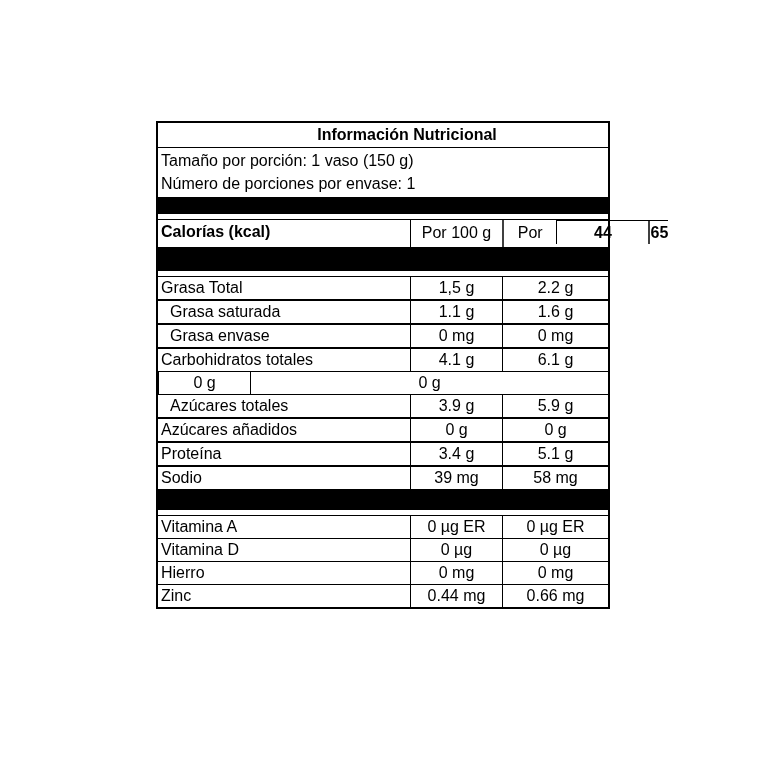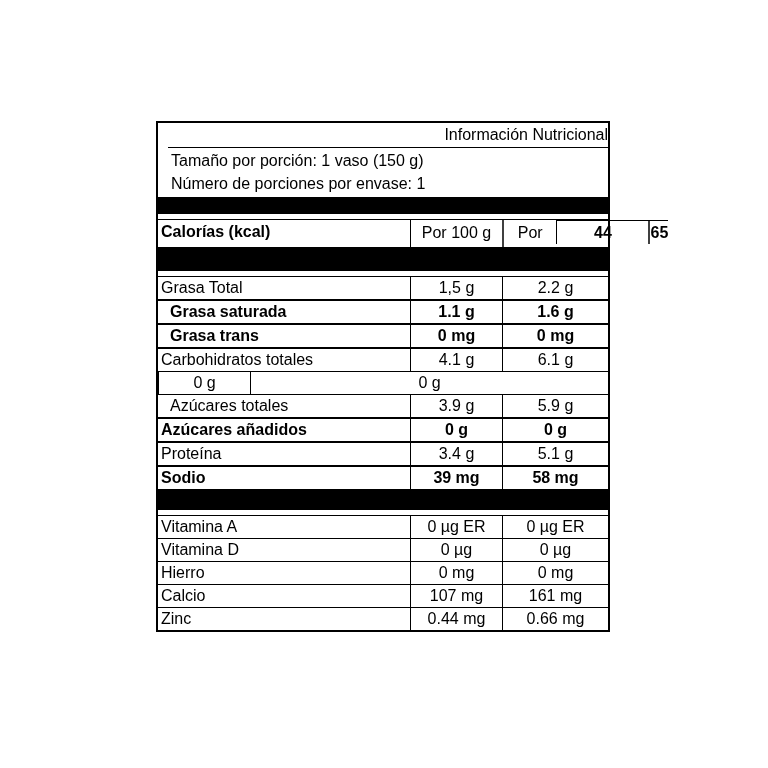--- a/index.html
+++ b/index.html
@@ -7,24 +7,24 @@
   body { font-family: "Liberation Sans", sans-serif; color: #000; font-size: 16px; }
 
   .page { position: relative; width: 768px; height: 768px; background: #ffffff; overflow: hidden; }
 
   .nutri-table {
     position: absolute; left: 156px; top: 121px; width: 454px;
     border: 2px solid #000; background: #fff;
   }
 
   .title-row {
-    height: 24px; line-height: 23px; text-align: right; font-weight: normal; margin-left: 48px;
+    height: 24px; line-height: 23px; text-align: center; font-weight: bold; margin-left: 48px;
   }
 
-  .serving-row { border-top: 1px solid #000; padding: 1px 16px 2px 3px; margin-left: 10px; }
+  .serving-row { border-top: 1px solid #000; padding: 1px 16px 2px 3px; }
   .serving-row .line { height: 23px; line-height: 23px; white-space: nowrap; }
 
   .bar { background: #000; width: 100%; }
   .bar-1 { height: 17px; margin-bottom: 5px; }
   .bar-2 { height: 24px; margin-bottom: 5px; }
   .bar-3 { height: 19px; margin-bottom: 5px; }
 
   
   .cal-block { display: flex; border-top: 1px solid #000; }
   .cal-left { flex: 0 0 252px; font-weight: bold; padding: 3px 0 0 3px; }
@@ -34,21 +34,21 @@
   .cal-vals { height: 24px; line-height: 23px; font-weight: bold; border-top: 1px solid #000; }
   .cal-c2 { flex: 0 0 92px; border-left: 1px solid #000; text-align: center; }
   .cal-c3 { flex: 1; border-left: 2px solid #404040; text-align: center; }
 
   
   .row { display: flex; border-top: 1px solid #000; }
   .row .c1 { flex: 0 0 252px; padding-left: 3px; height: 22px; line-height: 22px; white-space: nowrap; }
   .row .c2 { flex: 0 0 92px; border-left: 1px solid #000; text-align: center; height: 22px; line-height: 22px; }
   .row .c3 { flex: 1; border-left: 1px solid #000; text-align: center; height: 22px; line-height: 22px; }
 
-  .row.bold { font-weight: bold; justify-content: center; }
+  .row.bold { font-weight: normal; justify-content: center; }
   .row.bt0 { border-top: none; }
   .row.bt2 { border-top: 2px solid #000; }
   .row.bb2 { border-bottom: 2px solid #000; }
 
   .ind1 .c1 { padding-left: 12px; }
   .ind2 .c1 { }
 </style>
 </head>
 <body>
 
@@ -86,21 +86,21 @@
       <div class="c3">2.2 g</div>
     </div>
 
     <div class="row bold bt2 bb2 ind1">
       <div class="c1">Grasa saturada</div>
       <div class="c2">1.1 g</div>
       <div class="c3">1.6 g</div>
     </div>
 
     <div class="row bold bt0 bb2 ind1">
-      <div class="c1">Grasa trans</div>
+      <div class="c1">Grasa envase</div>
       <div class="c2">0 mg</div>
       <div class="c3">0 mg</div>
     </div>
 
     <div class="row bt0">
       <div class="c1">Carbohidratos totales</div>
       <div class="c2">4.1 g</div>
       <div class="c3">6.1 g</div>
     </div>
 
@@ -146,25 +146,20 @@
       <div class="c2">0 µg</div>
       <div class="c3">0 µg</div>
     </div>
 
     <div class="row">
       <div class="c1">Hierro</div>
       <div class="c2">0 mg</div>
       <div class="c3">0 mg</div>
     </div>
 
-    <div class="row">
-      <div class="c1">Calcio</div>
-      <div class="c2">107 mg</div>
-      <div class="c3">161 mg</div>
-    </div>
 
     <div class="row">
       <div class="c1">Zinc</div>
       <div class="c2">0.44 mg</div>
       <div class="c3">0.66 mg</div>
     </div>
 
   </div>
 </div>
 

